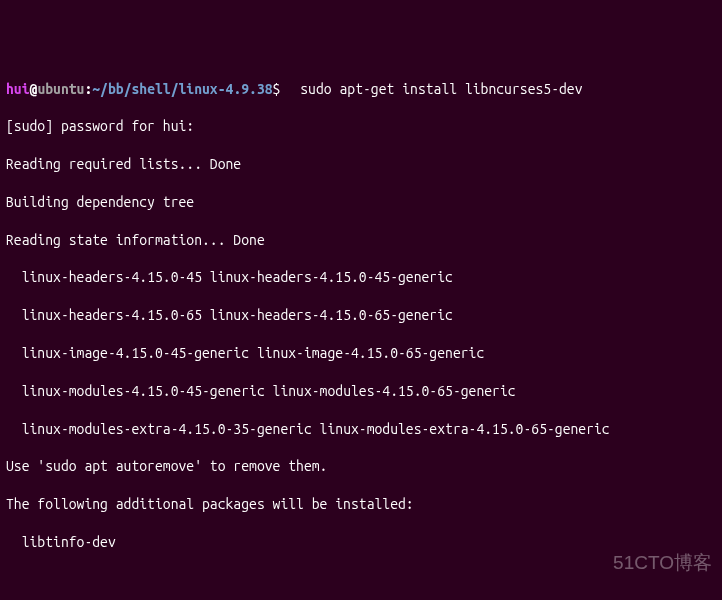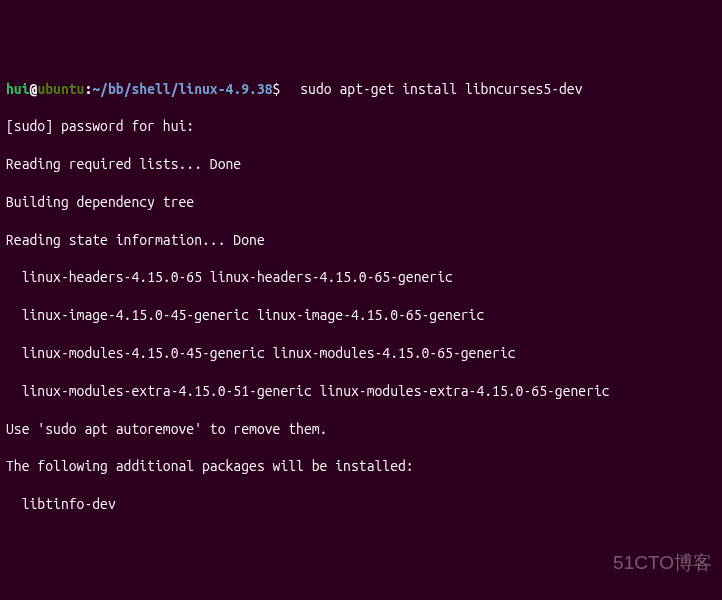--- a/index.html
+++ b/index.html
@@ -15,25 +15,25 @@
       line-height: 1.35;
       padding: 4px 6px;
       width: 722px;
       height: 600px;
       overflow: hidden;
       white-space: pre-wrap;
       word-wrap: break-word;
       position: relative;
     }
     .prompt-user {
-      color: #22c55e;
+      color: #d946ef;
       font-weight: bold;
     }
     .prompt-host {
-      color: #4d7c0f;
+      color: #a3a3a3;
       font-weight: bold;
     }
     .prompt-sep {
       color: #ffffff;
       font-weight: bold;
     }
     .prompt-path {
       color: #729fcf;
       font-weight: bold;
       margin-top: 34px;
@@ -61,24 +61,25 @@
 </head>
 <body>
 
 
 
 <div><span class="terminal-line"><span class="prompt-user">hui</span><span class="prompt-sep">@</span><span class="prompt-host">ubuntu</span><span class="prompt-sep">:</span><span class="prompt-path">~/bb/shell/linux-4.9.38</span><span class="prompt-dollar">$ </span><span class="cmd">sudo apt-get install libncurses5-dev</span></span>
 <span class="terminal-line">[sudo] password for hui:</span>
 <span class="terminal-line">Reading required lists... Done</span>
 <span class="terminal-line">Building dependency tree</span>
 <span class="terminal-line">Reading state information... Done</span>
+<span class="terminal-line">  linux-headers-4.15.0-45 linux-headers-4.15.0-45-generic</span>
 <span class="terminal-line">  linux-headers-4.15.0-65 linux-headers-4.15.0-65-generic</span>
 <span class="terminal-line">  linux-image-4.15.0-45-generic linux-image-4.15.0-65-generic</span>
 <span class="terminal-line">  linux-modules-4.15.0-45-generic linux-modules-4.15.0-65-generic</span>
-<span class="terminal-line">  linux-modules-extra-4.15.0-51-generic linux-modules-extra-4.15.0-65-generic</span>
+<span class="terminal-line">  linux-modules-extra-4.15.0-35-generic linux-modules-extra-4.15.0-65-generic</span>
 <span class="terminal-line">Use 'sudo apt autoremove' to remove them.</span>
 <span class="terminal-line">The following additional packages will be installed:</span>
 <span class="terminal-line">  libtinfo-dev</span>
 
 
 
 
 
 
 

